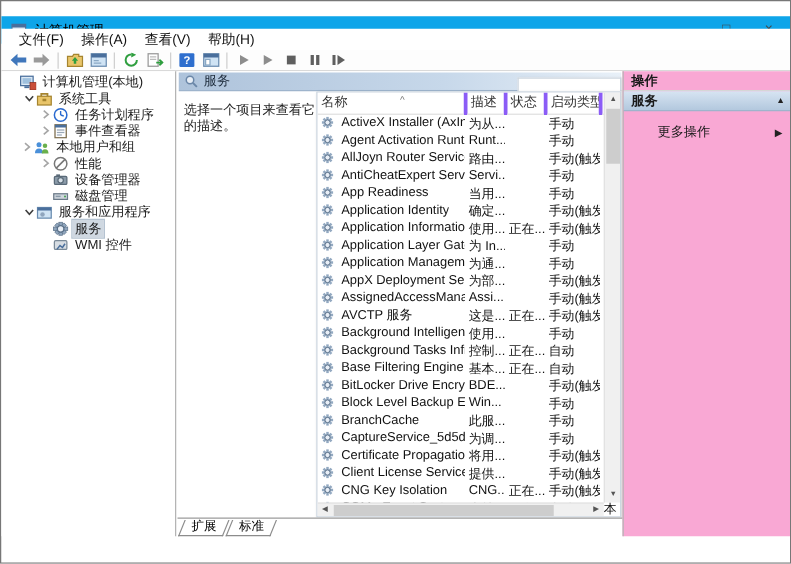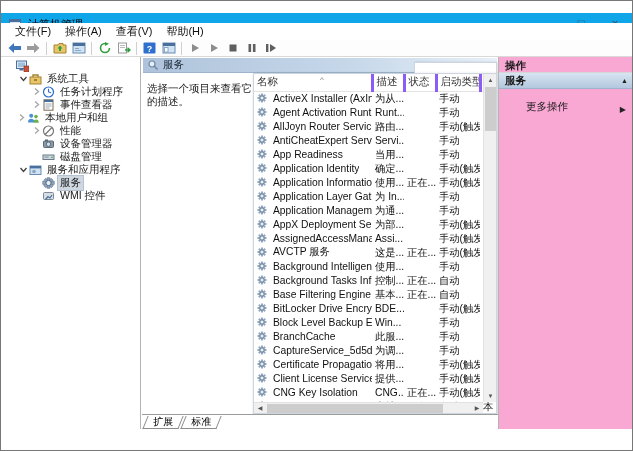--- a/index.html
+++ b/index.html
@@ -60,21 +60,21 @@
   .tab { display:inline-block; height:13px; line-height:12px; padding:0 7px; font-size:10px; color:#000;
     border:1px solid #8c8c8c; border-top:none; transform:skewX(-22deg); background:#fff; margin-right:2px; }
   .tab > span { display:inline-block; transform:skewX(22deg); }
   
   .act-pane { position:absolute; left:497px; top:0; width:136px; height:372px; background:#f9a8d4; border-left:1px solid #b4b4b4; }
   .act-title { height:16px; line-height:16px; padding-left:6px; font-weight:bold; font-size:10.5px; border-bottom:1px solid #d6d6d6; }
   .act-section { height:16px; display:flex; align-items:center; padding:0 6px;
     background:linear-gradient(180deg,#d7e4f2,#b3c8de); border-bottom:1px solid #9eb4cc; }
   .act-section .stitle { font-weight:bold; font-size:10.5px; flex:1; }
   .act-section .collapse { font-size:7px; color:#222; }
-  .act-item { height:16px; display:flex; align-items:flex-end; padding:0 8px 0 27px; margin-top:9px; font-size:10.5px; }
+  .act-item { height:16px; display:flex; align-items:center; padding:0 8px 0 27px; margin-top:9px; font-size:10.5px; }
   .act-item .arrow { margin-left:auto; font-size:8px; color:#222; }
 </style>
 </head>
 <body>
 
 <div id="win">
 
   <div class="titlebar">
     <svg class="app-icon" viewBox="0 0 14 13">
       <rect x="0.5" y="1.5" width="11" height="9" fill="#d9e6f2" stroke="#4a6f9c"></rect>
@@ -188,20 +188,21 @@
         <div class="tree-row" style="padding-left: 3px;">
           <span class="exp"></span>
           <span class="ticon">
             <svg width="13" height="12" viewBox="0 0 13 12">
               <rect x="0.5" y="1" width="10" height="7.5" fill="#dce9f5" stroke="#4a6f9c"></rect>
               <rect x="2" y="2.5" width="7" height="4.5" fill="#9fc0dd"></rect>
               <rect x="3.5" y="9" width="4" height="1.5" fill="#4a6f9c"></rect>
               <rect x="8" y="6" width="5" height="6" fill="#c94f3a" stroke="#8a2f20" stroke-width="0.6"></rect>
             </svg>
           </span>
+          <span class="tlabel">计算机管理(本地)</span>
         </div>
         <div class="tree-row" style="padding-left: 16px;">
           <span class="exp">
             <svg width="9" height="9" viewBox="0 0 9 9">
               <polyline points="1.5,3 4.5,6.5 7.5,3" fill="none" stroke="#404040" stroke-width="1.3"></polyline>
             </svg>
           </span>
           <span class="ticon">
             <svg width="13" height="12" viewBox="0 0 13 12">
               <rect x="1" y="4" width="11" height="7" fill="#e9c56a" stroke="#a5842f"></rect>

